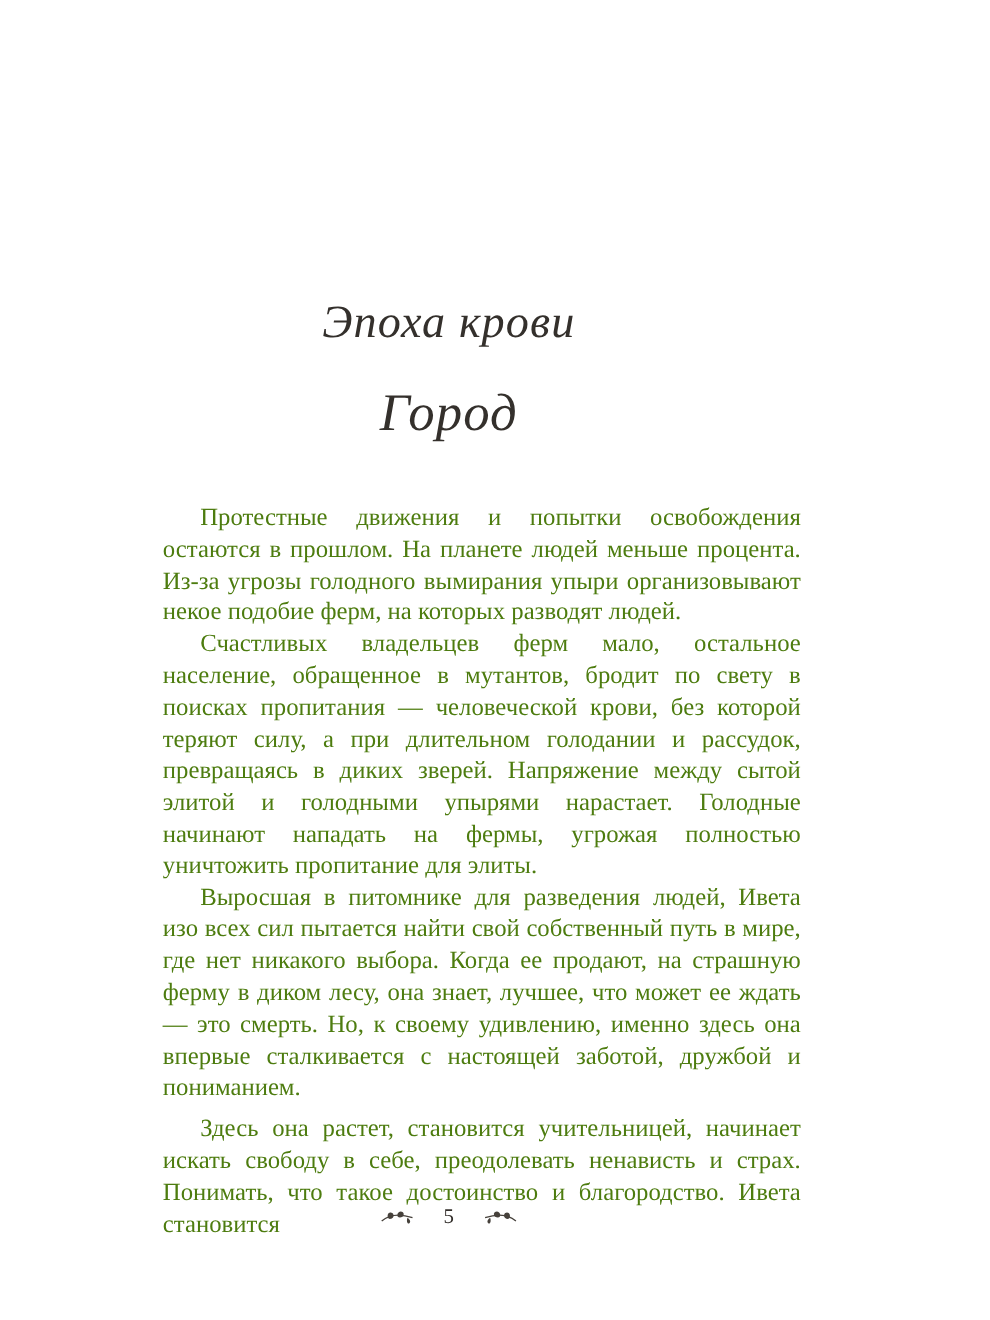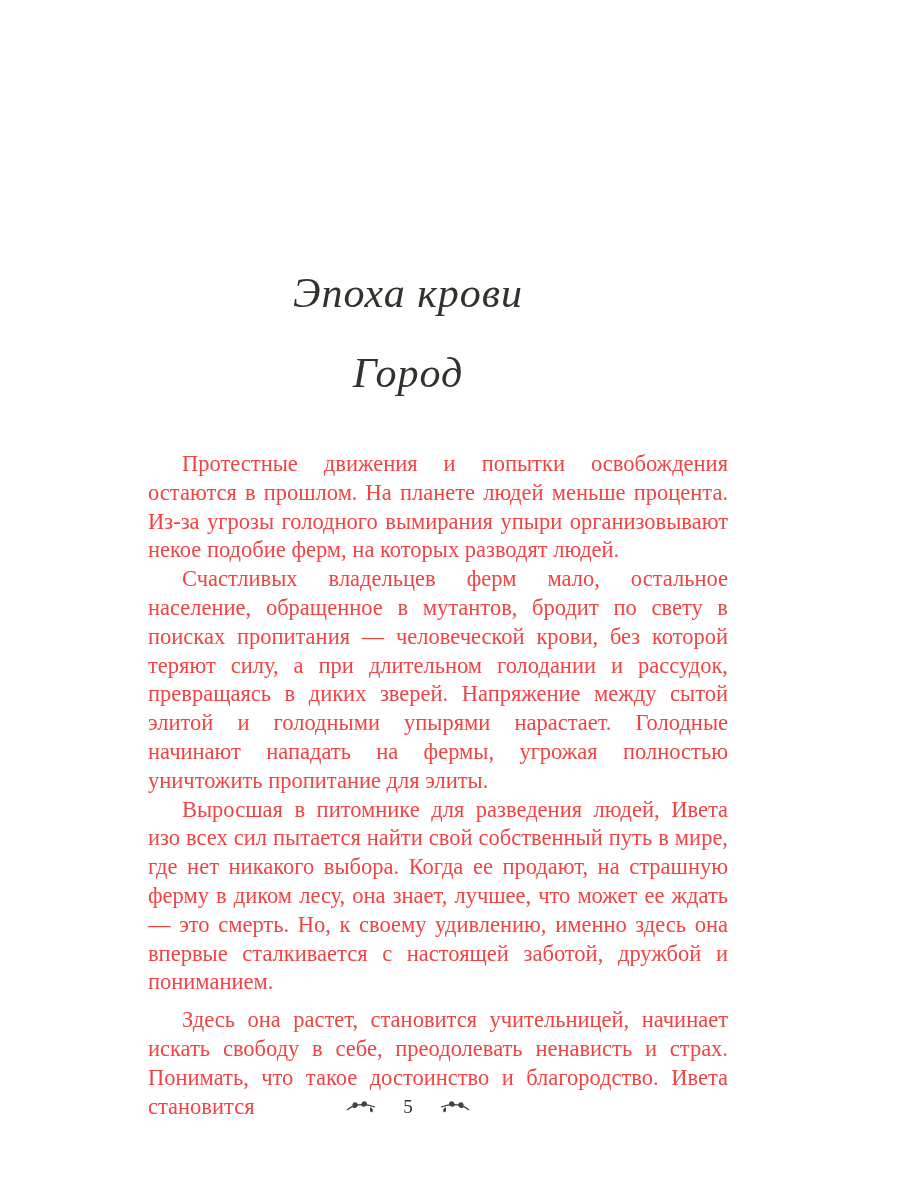--- a/index.html
+++ b/index.html
@@ -21,36 +21,36 @@
     font-size: 42px;
     line-height: 1.0;
     font-weight: normal;
     font-style: italic;
     text-align: center;
     letter-spacing: 1px;
     color: #34302c;
   }
   .section-title {
     margin: 38px 0 0 0;
-    font-size: 42px;
+    font-size: 48px;
     line-height: 1.0;
     font-weight: normal;
     font-style: italic;
     text-align: center;
     letter-spacing: 1px;
     color: #34302c;
   }
   .body-text {
     margin-top: 56px;
     padding-left: 148px;
     padding-right: 88px;
     font-size: 22.5px;
     line-height: 28.8px;
     text-align: justify;
-    color: #ef4444;
+    color: #4d7c0f;
   }
   .body-text p {
     margin: 0;
     text-indent: 34px;
   }
   .body-text p.spaced {
     margin-top: 9px;
   }
   .page-footer {
     position: absolute;

